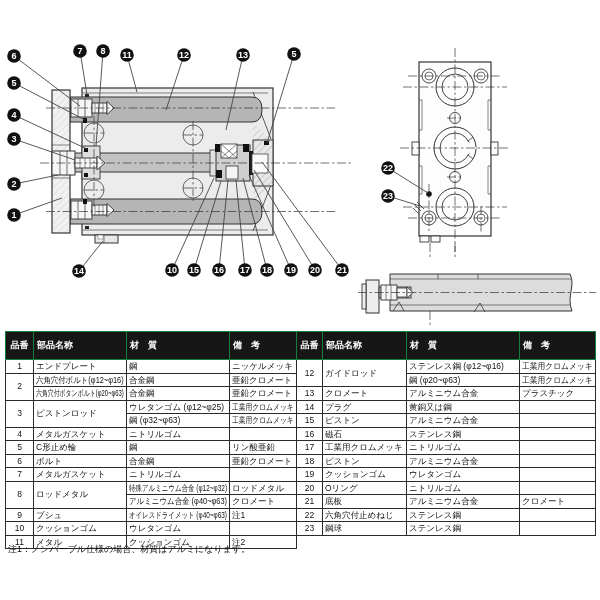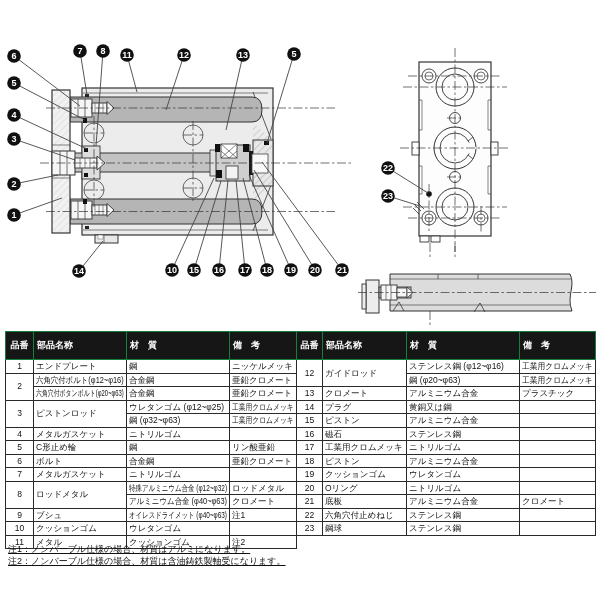--- a/index.html
+++ b/index.html
@@ -16,21 +16,21 @@
   .tbl-right{left:296px;top:331px;width:299px;}
   table.parts th{
     background:#161616;color:#fff;font-size:9px;font-weight:bold;text-align:left;
     padding:1px 3px;height:28px;border:1px solid #15803d;white-space:nowrap;box-sizing:border-box;line-height:1;}
   table.parts th.c-no{text-align:center;padding:1px 0;}
   table.parts td{
     border:1px solid #2a2a2a;font-size:8.5px;padding:0 2px;height:13.5px;
     white-space:nowrap;overflow:hidden;box-sizing:border-box;line-height:1;vertical-align:middle;}
   table.parts td.c-no{text-align:center;}
   .fit{display:inline-block;white-space:nowrap;transform-origin:left center;}
-  #notes{position:absolute;left:8px;top:544px;font-size:9px;line-height:11.5px;white-space:nowrap;text-decoration:underline;}
+  #notes{position:absolute;left:8px;top:544px;font-size:9px;line-height:11.5px;white-space:nowrap;}
 </style>
 </head>
 <body>
 
 <svg id="diagram" width="600" height="330" viewBox="0 0 600 330" xmlns="http://www.w3.org/2000/svg">
   <defs>
     <pattern id="hatch" width="5" height="5" patternUnits="userSpaceOnUse" patternTransform="rotate(45)">
       <line x1="0" y1="0" x2="0" y2="5" stroke="#9a9a9a" stroke-width="0.8"></line>
     </pattern>
   </defs>
@@ -486,14 +486,13 @@
         <td class="c-no"><span class="fit">23</span></td>
         <td class="c-name"><span class="fit">鋼球</span></td>
         <td class="c-mat"><span class="fit">ステンレス鋼</span></td>
         <td class="c-note"><span class="fit"></span></td>
       </tr>
     </tbody>
   </table>
 
 <div id="notes">
   <div>注1：ノンバーブル仕様の場合、材質はアルミになります。</div>
-  <div>注2：ノンバーブル仕様の場合、材質は含油鋳鉄製軸受になります。</div>
 </div>
 
 </body></html>

